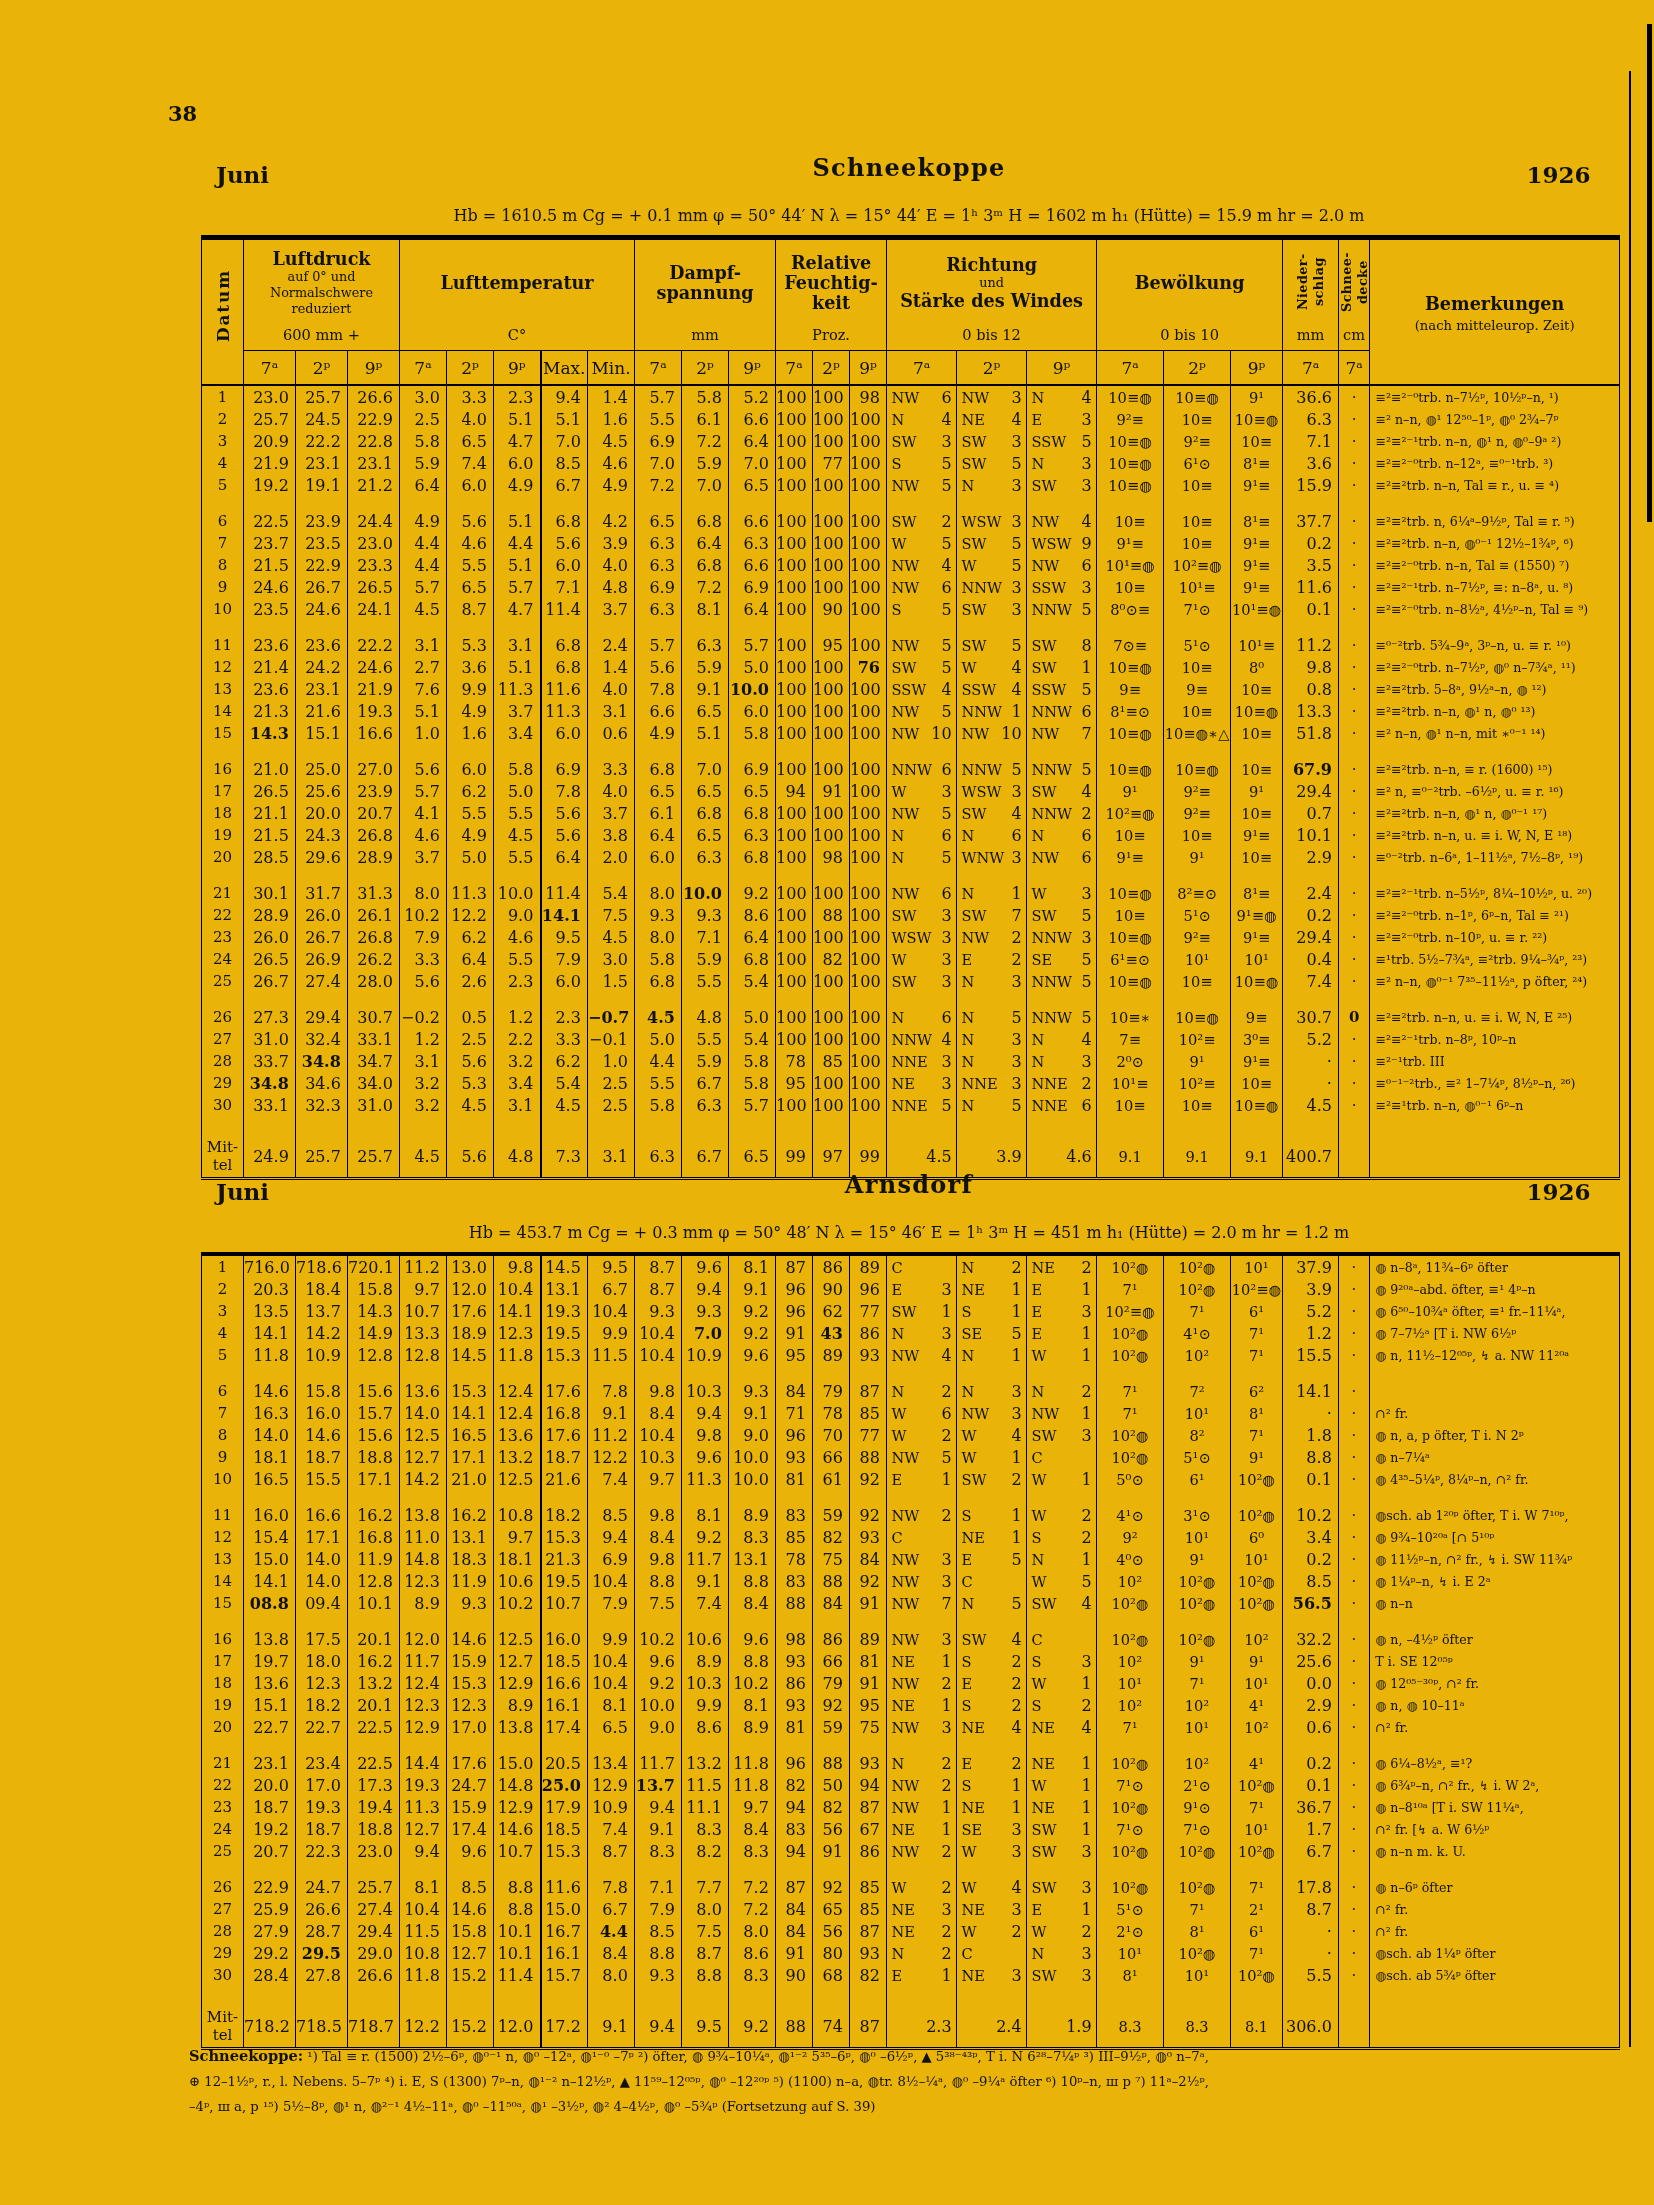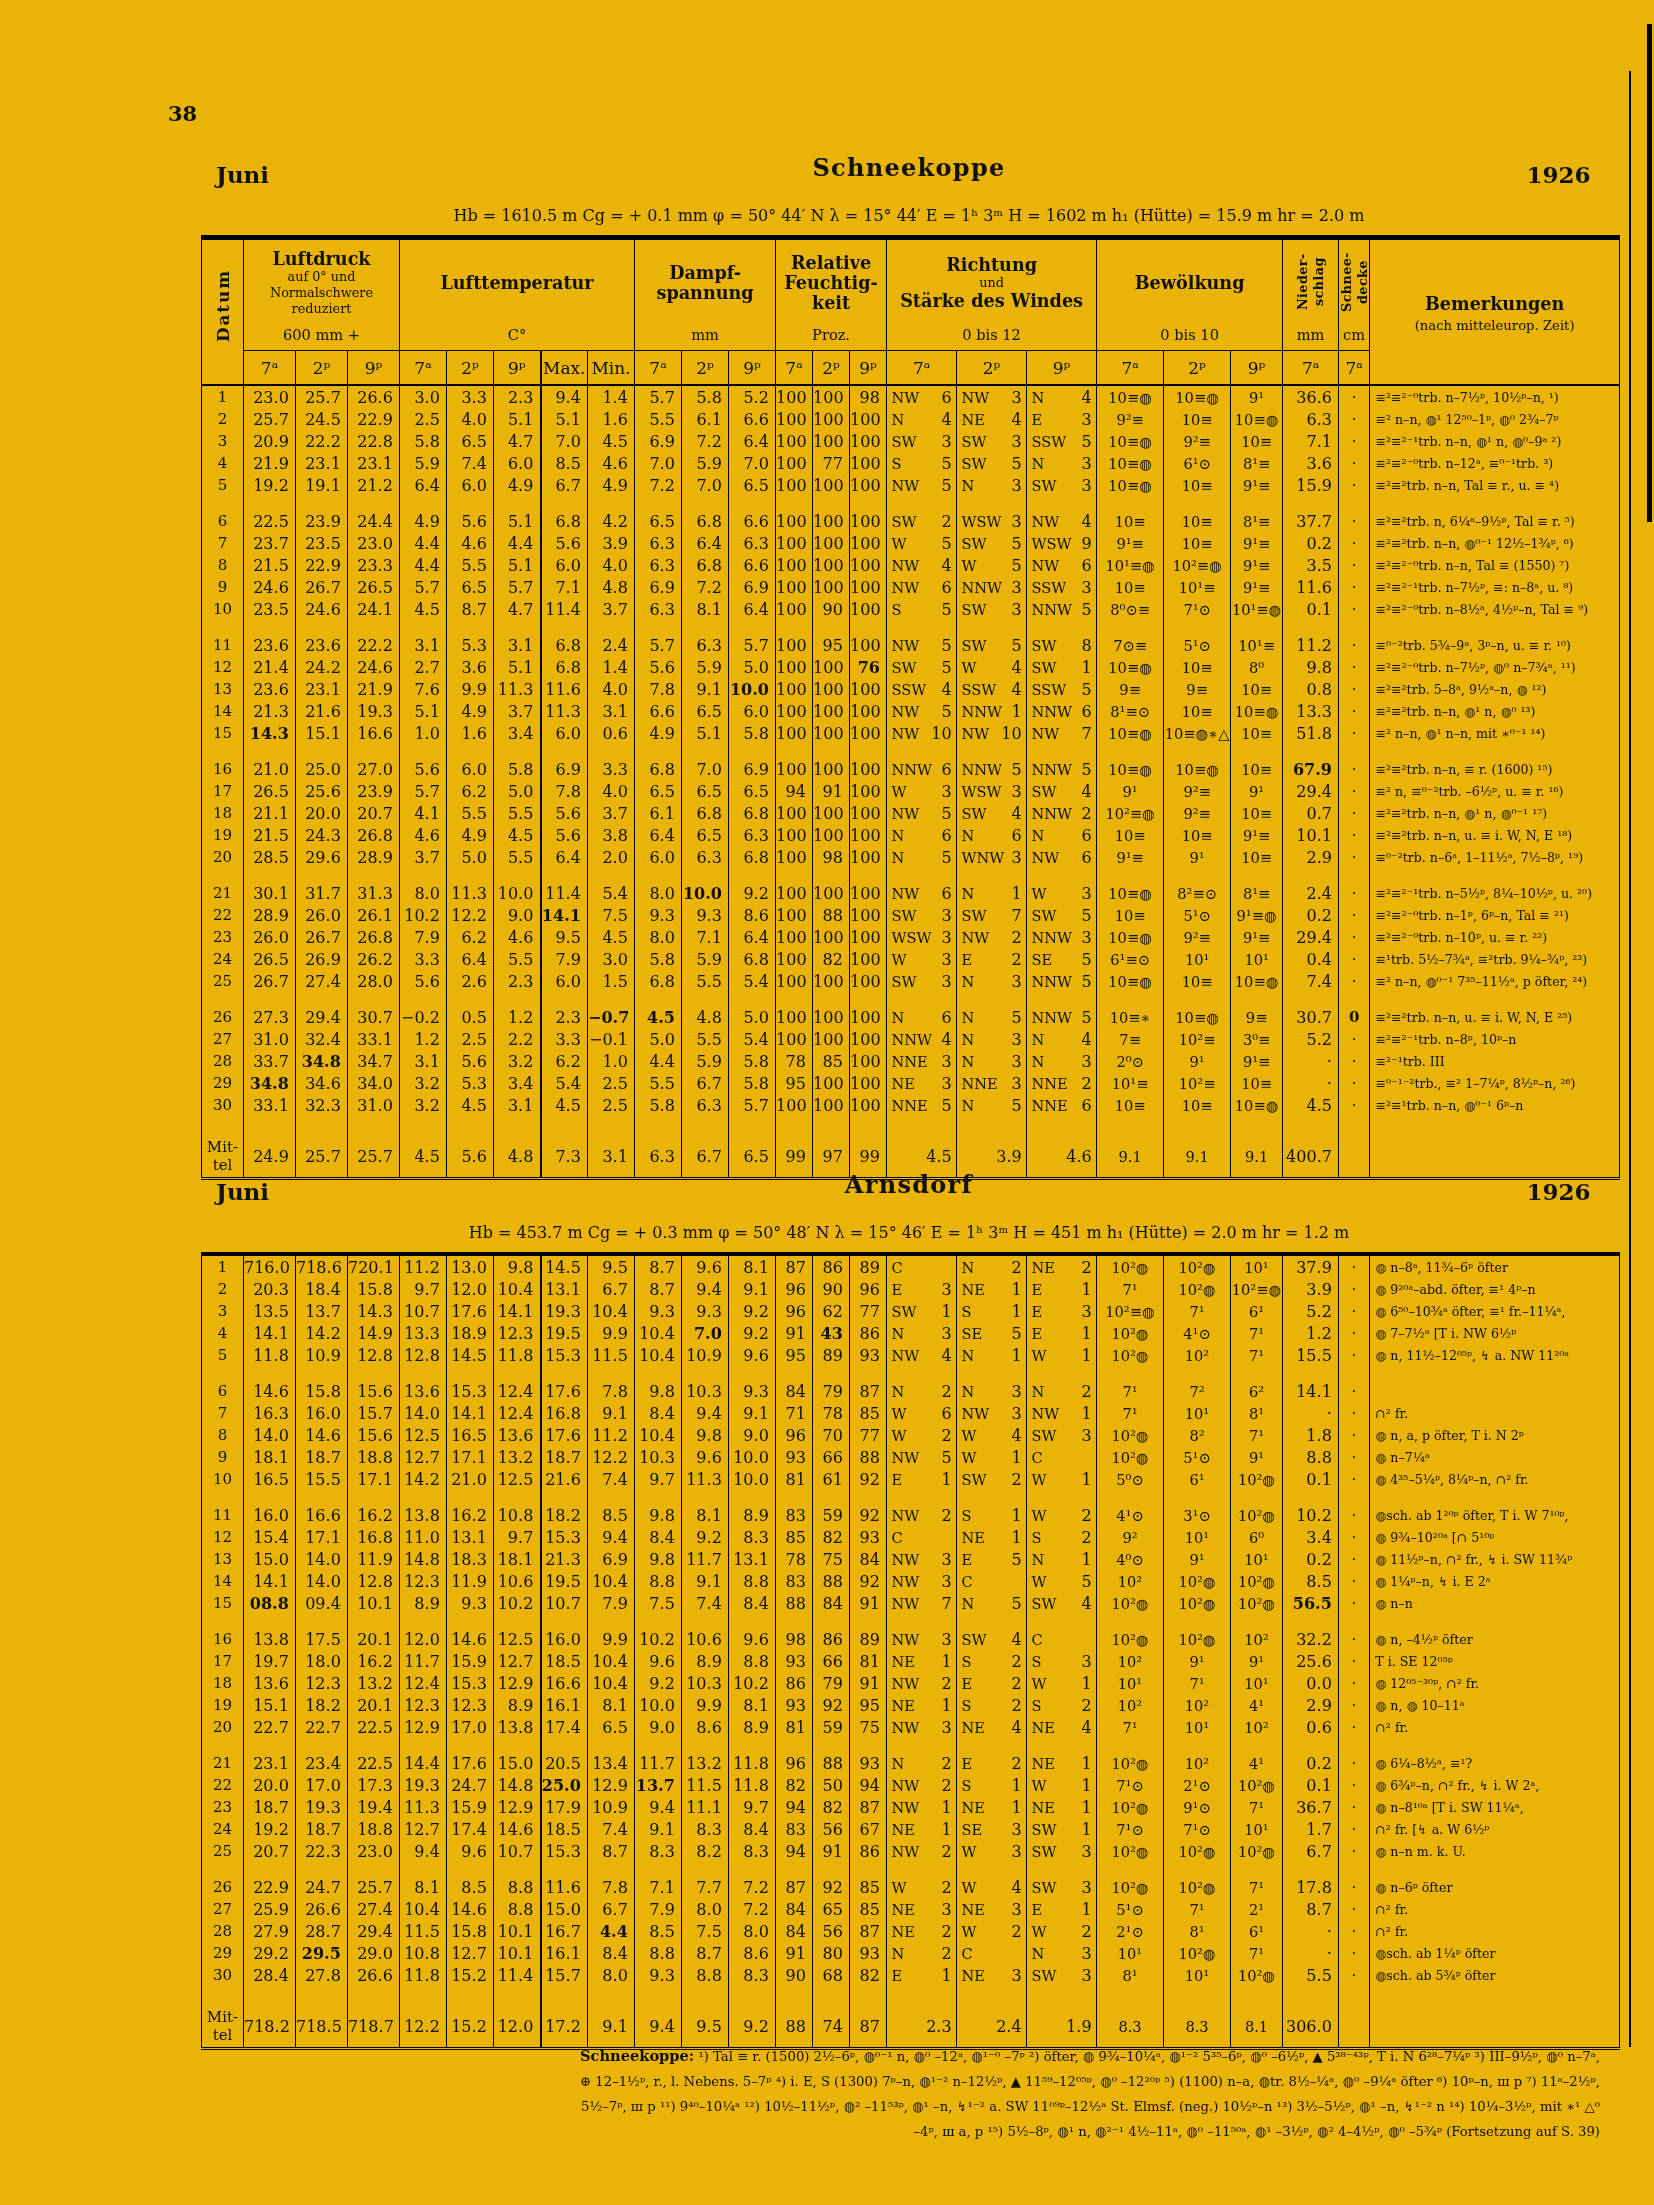--- a/index.html
+++ b/index.html
@@ -43,21 +43,21 @@
   .snow{text-align:center;font-size:15px;}
   .bem{text-align:left;padding-left:5.3px;font-size:12.6px;}
   .wind{padding:0;}
   .wc{display:flex;justify-content:space-between;align-items:center;padding:0 4.4px;}
   .wc .dir{font-size:14.6px;}
   .wc .frc{font-size:16px;}
   .thnL{border-left:0.9px solid #000;}
   .thkL{border-left:1.8px solid #000;}
   .dblL{border-left:2.2px double #000;}
   .bld{font-weight:bold;}
-  .footnotes{position:absolute;left:189px;top:2043px;width:1411px;font-size:13.2px;line-height:25px;text-align:right;}
+  .footnotes{position:absolute;left:189px;top:2043px;width:1411px;font-size:13.2px;line-height:25px;}
   .footnotes b{font-size:14.6px;}
   .fl{white-space:nowrap;}
 </style>
 </head>
 <body>
 
 <div class="page">
   <div class="pageno">38</div>
   <div class="bind1"></div>
   <div class="bind2"></div>
@@ -3102,17 +3102,16 @@
             <td class="snow thkL"></td>
             <td class="bem thkL"></td>
           </tr>
         </tbody>
     </table>
   </section>
 
   <div class="footnotes">
     <div class="fl"><b>Schneekoppe:</b> <span>¹) Tal ≡ r. (1500) 2½–6ᵖ, ◍⁰⁻¹ n, ◍⁰ –12ᵃ, ◍¹⁻⁰ –7ᵖ   ²) öfter, ◍ 9¾–10¼ᵃ, ◍¹⁻² 5³⁵–6ᵖ, ◍⁰ –6½ᵖ, ▲ 5³⁸⁻⁴³ᵖ, T i. N 6²⁸–7¼ᵖ   ³) III–9½ᵖ, ◍⁰ n–7ᵃ,</span></div>
     <div class="fl">⊕ 12–1½ᵖ, r., l. Nebens. 5–7ᵖ   ⁴) i. E, S (1300) 7ᵖ–n, ◍¹⁻² n–12½ᵖ, ▲ 11⁵⁹–12⁰⁵ᵖ, ◍⁰ –12²⁰ᵖ   ⁵) (1100) n–a, ◍tr. 8½–¼ᵃ, ◍⁰ –9¼ᵃ öfter   ⁶) 10ᵖ–n, ш p   ⁷) 11ᵃ–2½ᵖ,</div>
-    <div class="fl">5½–7ᵖ, ш p   ¹¹) 9⁴⁰–10¼ᵃ   ¹²) 10½–11½ᵖ, ◍² –11⁵³ᵖ, ◍¹ –n, ↯¹⁻² a. SW 11⁰⁹ᵖ–12½ᵃ St. Elmsf. (neg.) 10½ᵖ–n   ¹³) 3½–5½ᵖ, ◍¹ –n, ↯¹⁻² n   ¹⁴) 10¼–3½ᵖ, mit ∗¹ △⁰</div>
     <div class="fl">–4ᵖ, ш a, p   ¹⁵) 5½–8ᵖ, ◍¹ n, ◍²⁻¹ 4½–11ᵃ, ◍⁰ –11⁵⁰ᵃ, ◍¹ –3½ᵖ, ◍² 4–4½ᵖ, ◍⁰ –5¾ᵖ   (Fortsetzung auf S. 39)</div>
   </div>
 </div>
 
 
 </body></html>

